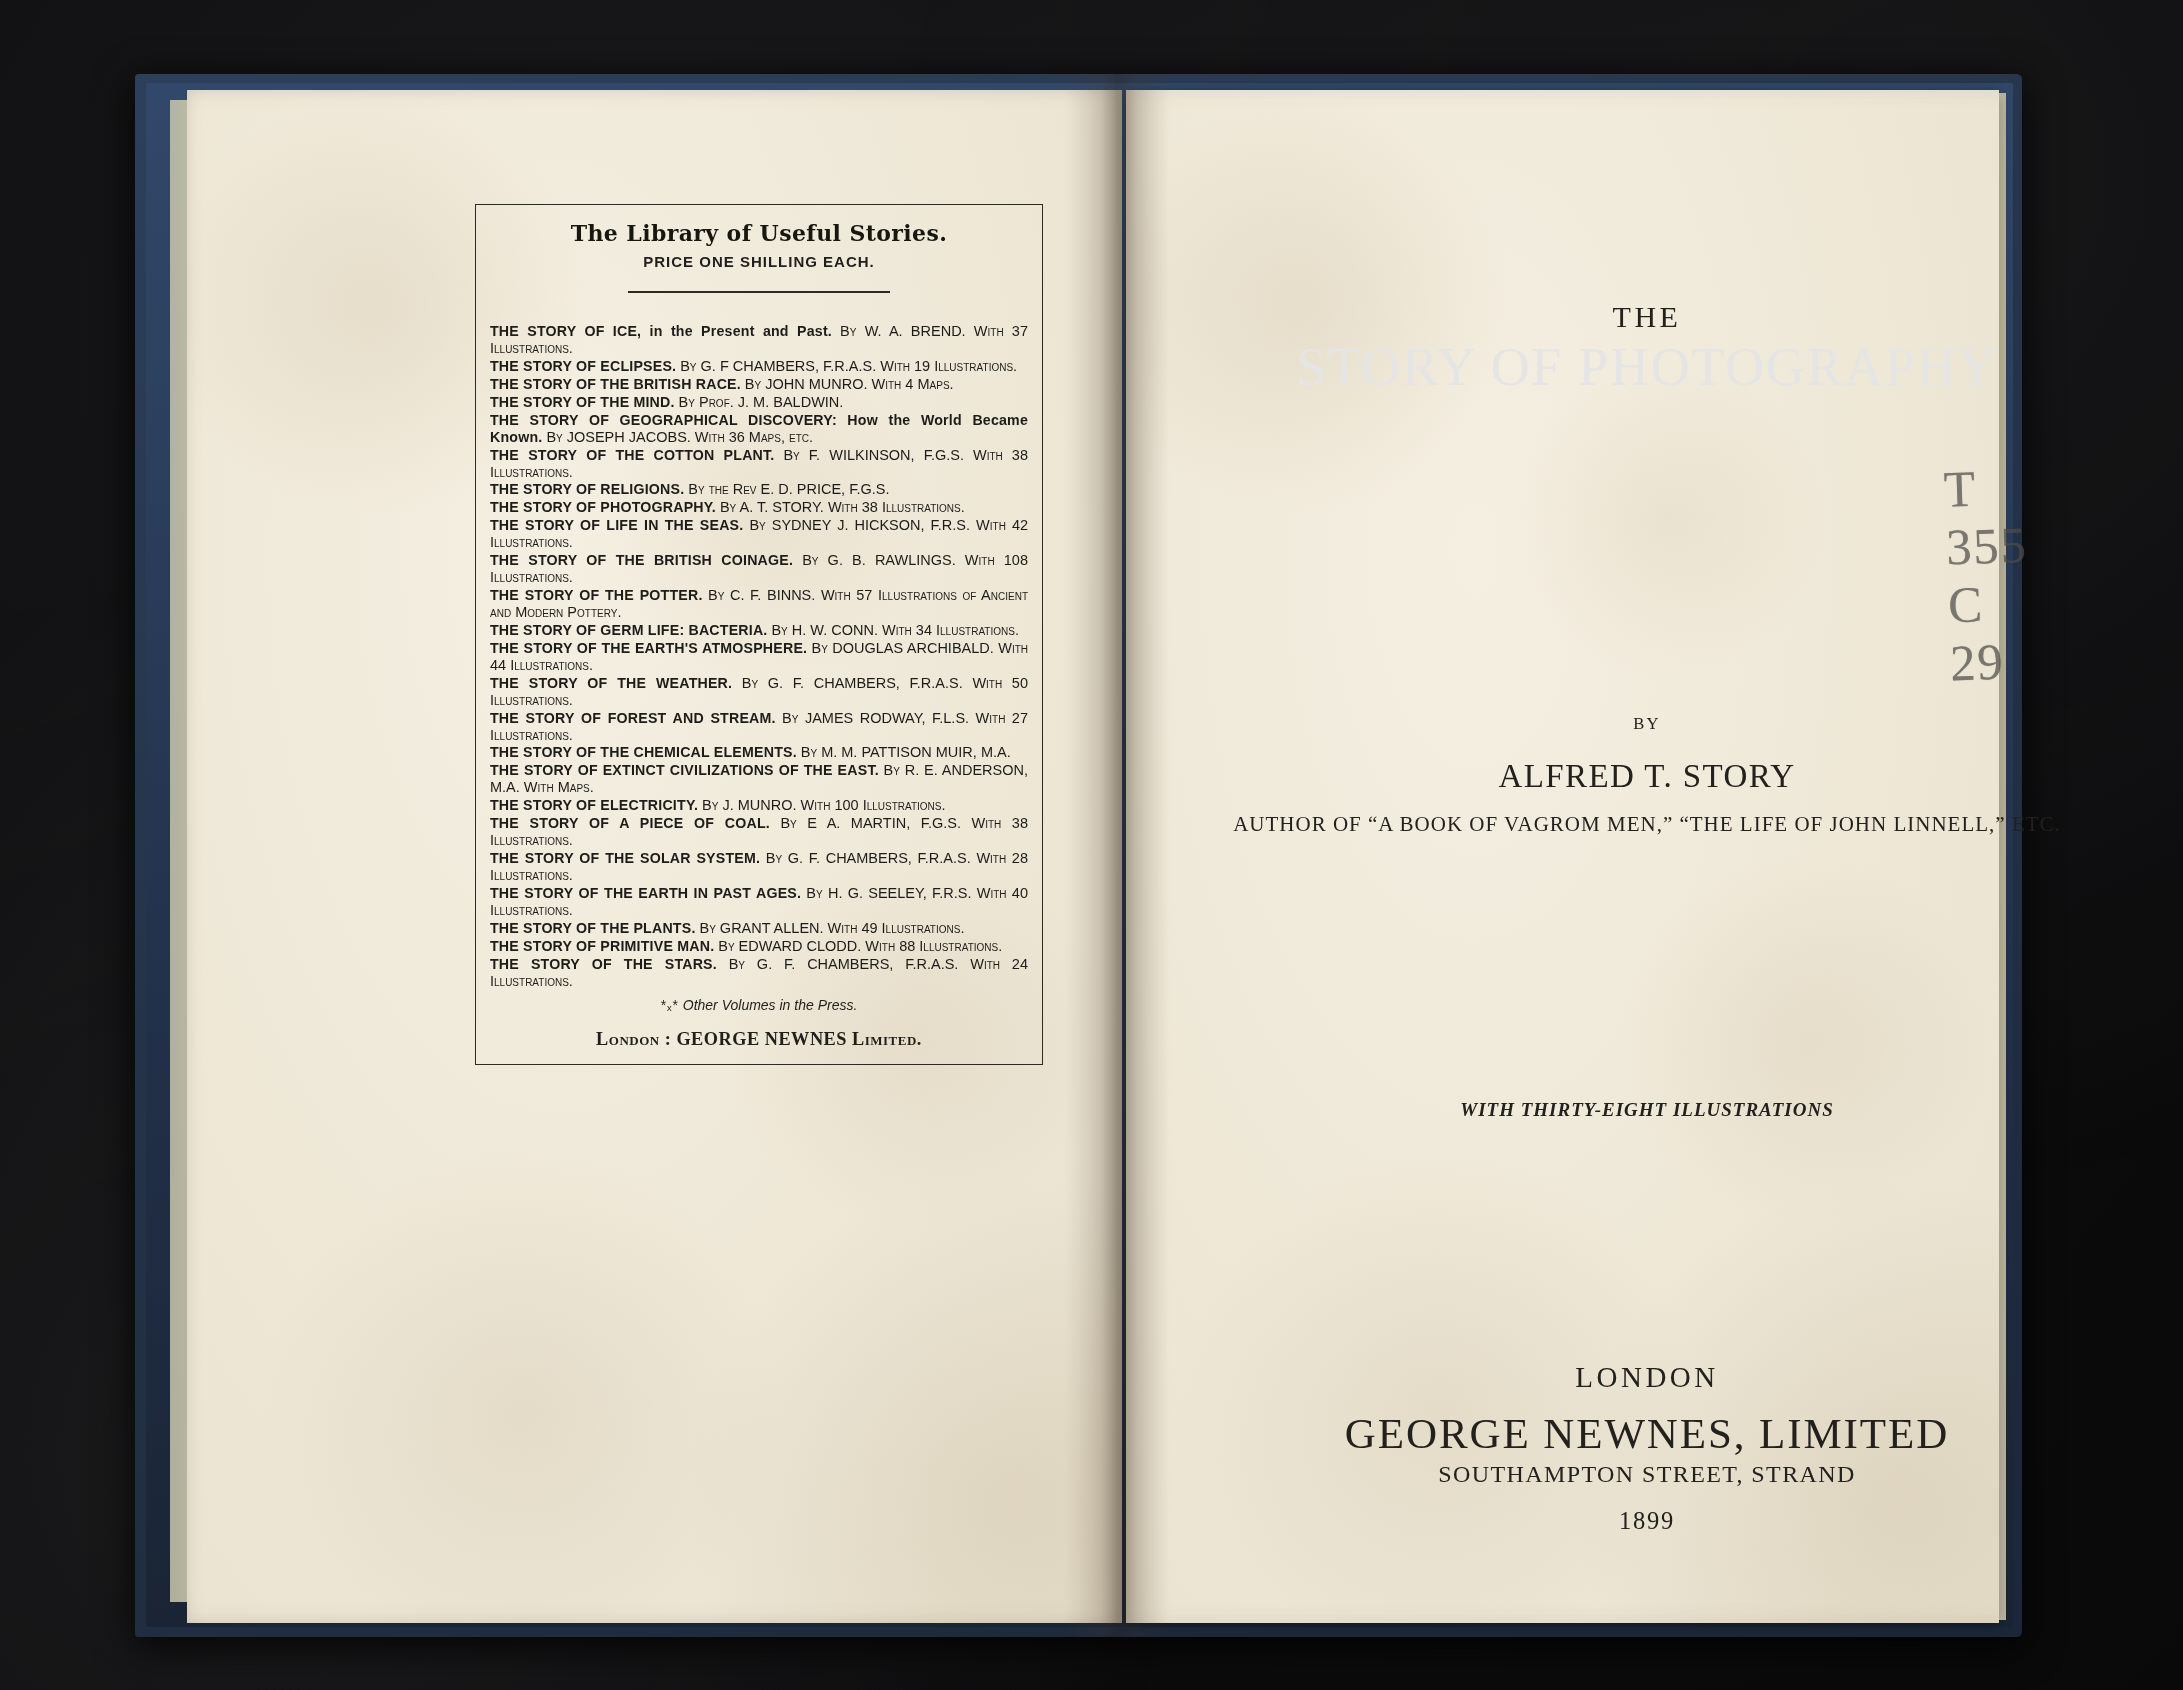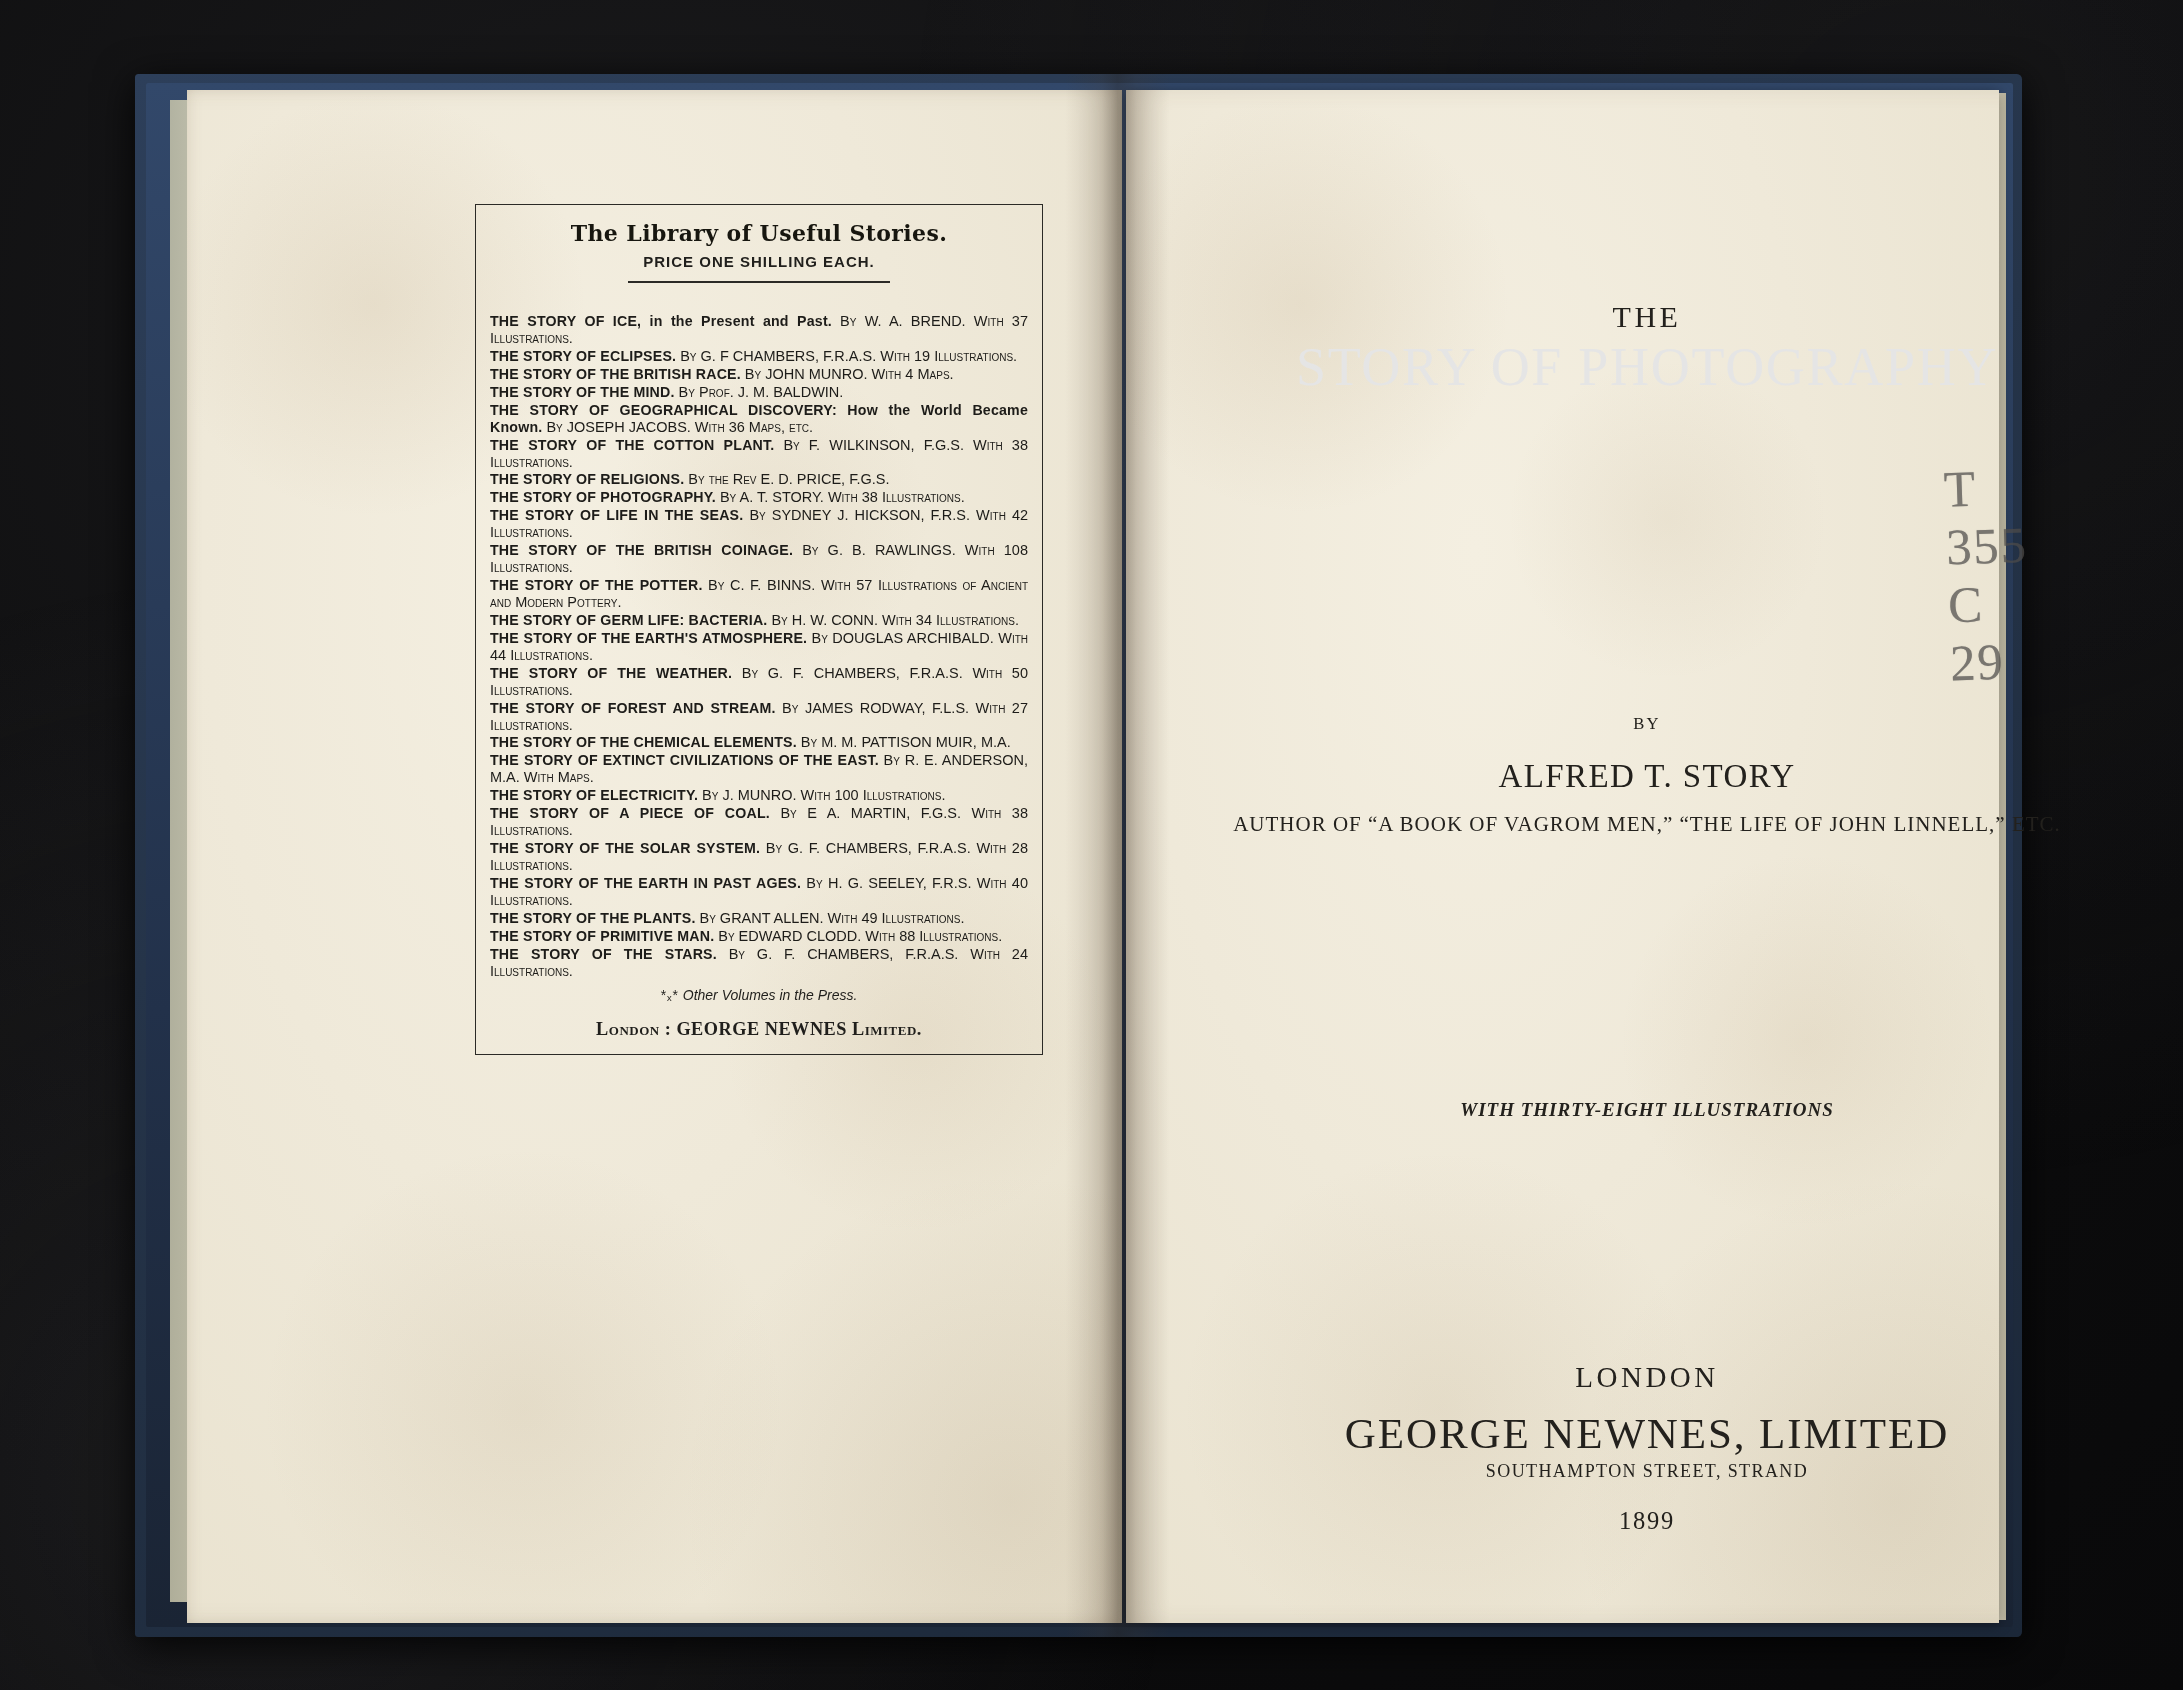--- a/index.html
+++ b/index.html
@@ -135,21 +135,21 @@
     letter-spacing: 0.4px;
     margin: 5.2px 0 7px 0;
     color: #17160f;
   }
   .ad-price {
     text-align: center;
     font-family: "Liberation Sans", sans-serif;
     font-weight: bold;
     font-size: 15px;
     letter-spacing: 1px;
-    margin-bottom: 11px;
+    margin-bottom: 21px;
   }
   .rule-short {
     width: 262px;
     height: 1.7px;
     background: #2b2a26;
     margin: 0 auto 8.7px auto;
   }
   .entries {
     font-size: 0;
     margin-top: 30px;
@@ -256,21 +256,21 @@
   .tp-publisher {
     position: absolute;
     top: 1319px; left: 0; right: 0;
     font-size: 43px;
     letter-spacing: 1.9px;
     font-family: "Liberation Serif", serif;
   }
   .tp-address {
     position: absolute;
     top: 1371px; left: 0; right: 0;
-    font-size: 18px;
+    font-size: 24px;
     letter-spacing: 1.4px;
     font-family: "Liberation Serif", serif;
   }
   .tp-year {
     position: absolute;
     top: 1417px; left: 0; right: 0;
     font-size: 24.5px;
     letter-spacing: 1.7px;
     font-family: "Liberation Serif", serif;
   }

